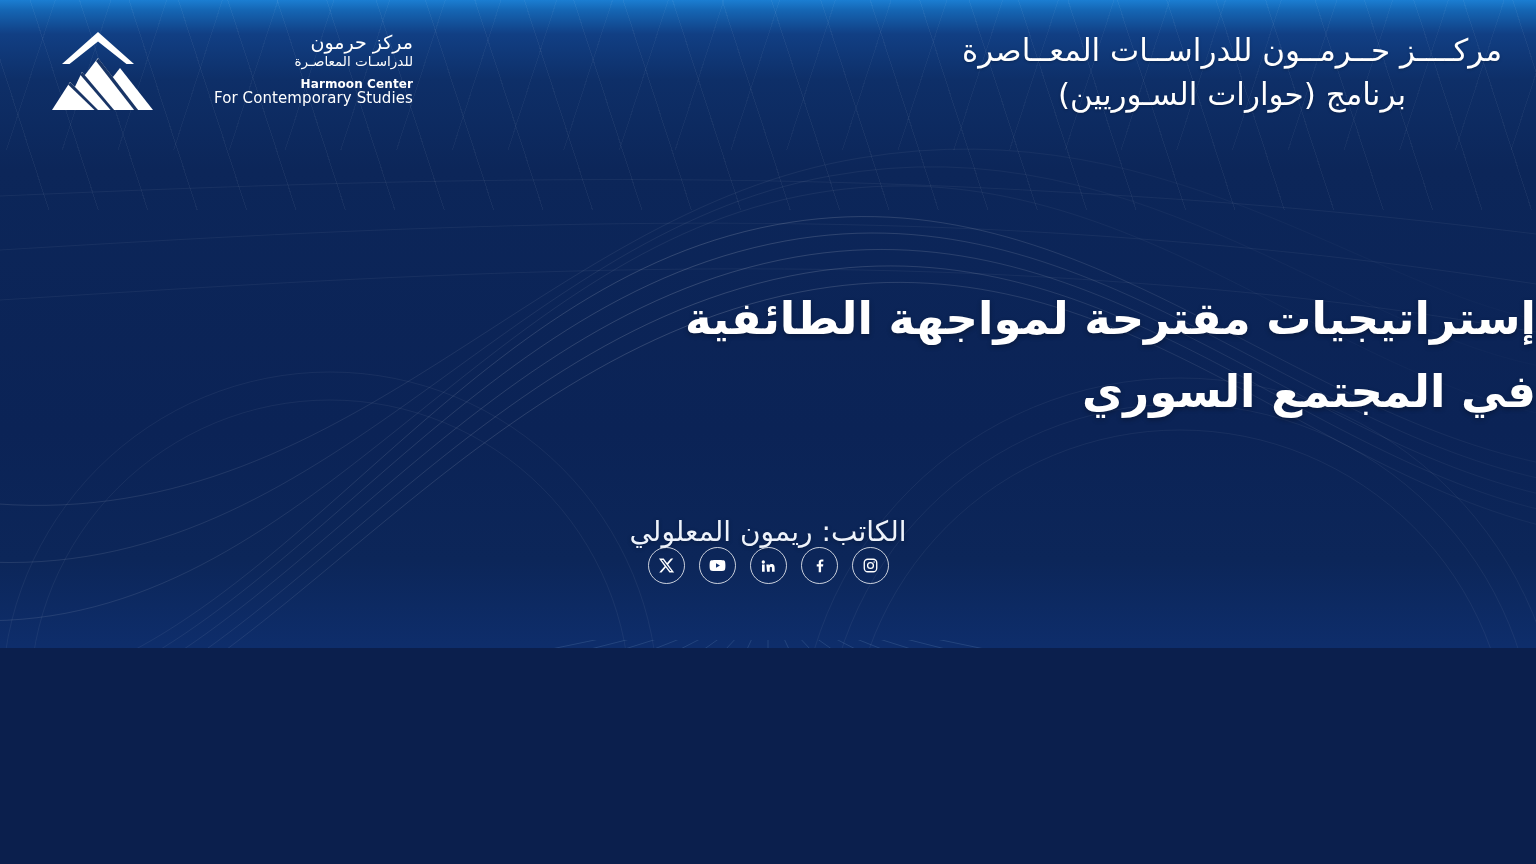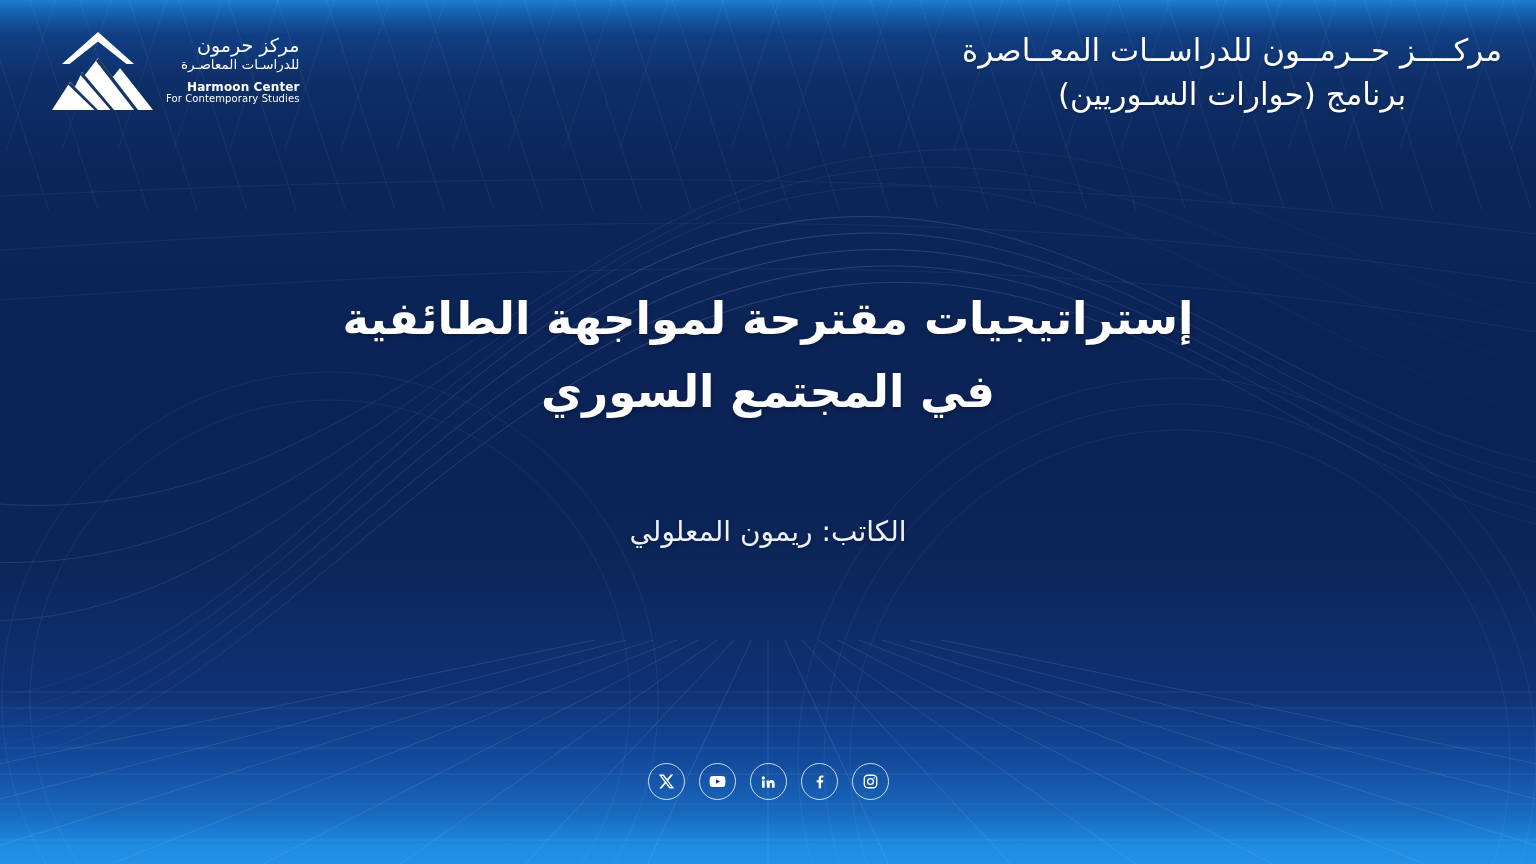--- a/index.html
+++ b/index.html
@@ -4,21 +4,21 @@
 <title>Harmoon Center Slide</title>
 <style>
   html, body {
     margin: 0;
     padding: 0;
     background: #0b1f4d;
   }
   #slide {
     position: relative;
     width: 1536px;
-    height: 864px;
+    height: 648px;
     overflow: hidden;
     font-family: "DejaVu Sans", "Liberation Sans", sans-serif;
     background:
       linear-gradient(to bottom,
         #1b7ed2 0px,
         #1566b4 10px,
         #113f84 34px,
         #0e2f68 80px,
         #0c2659 170px,
         #0b2356 430px,
@@ -100,24 +100,25 @@
   }
   .logo-en1 {
     direction: ltr;
     font-size: 12px;
     font-weight: 700;
     letter-spacing: .1px;
     white-space: nowrap;
   }
   .logo-en2 {
     direction: ltr;
-    font-size: 10px;
+    font-size: 15px;
     font-weight: 400;
     letter-spacing: .1px;
     white-space: nowrap;
+    margin-left: 48px;
   }
 
   .header-right {
     position: absolute;
     top: 28px;
     right: 34px;
     text-align: center;
     color: #ffffff;
     direction: rtl;
   }
@@ -129,21 +130,21 @@
     white-space: nowrap;
     text-shadow: 0 1px 3px rgba(0,0,0,.25);
   }
 
   
   .title-wrap {
     position: absolute;
     top: 296px;
     left: 0;
     right: 0;
-    text-align: center;
+    text-align: right;
     direction: rtl;
     color: #ffffff;
   }
   .title-line {
     font-size: 45px;
     font-weight: 700;
     line-height: 1.0;
     letter-spacing: 0.5px;
     text-shadow: 0 2px 5px rgba(0,0,0,.3);
     white-space: nowrap;

